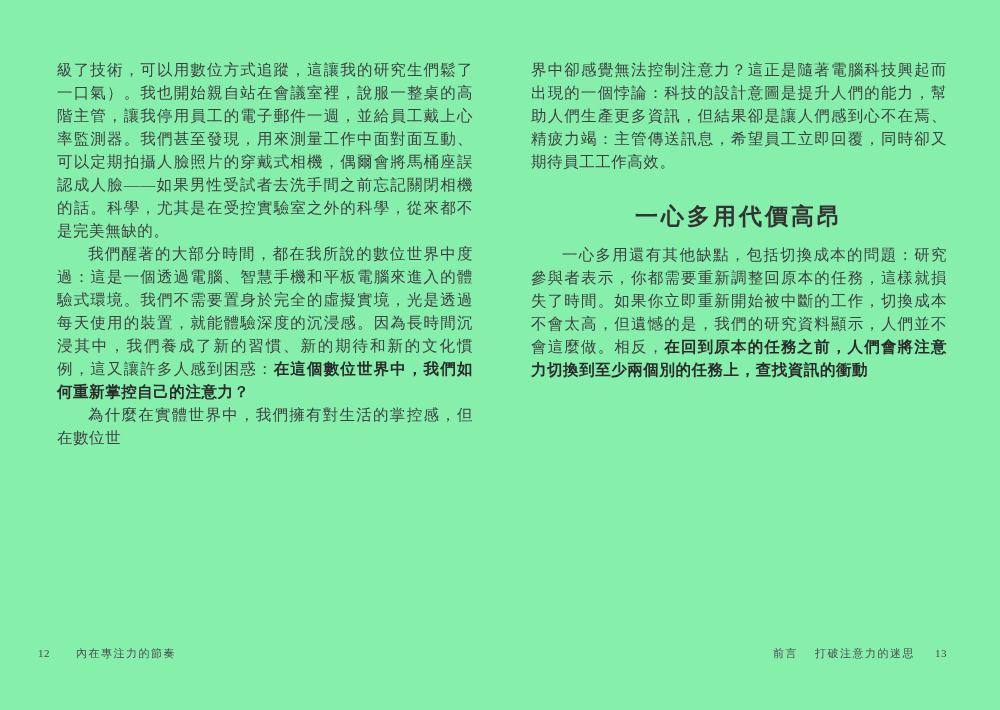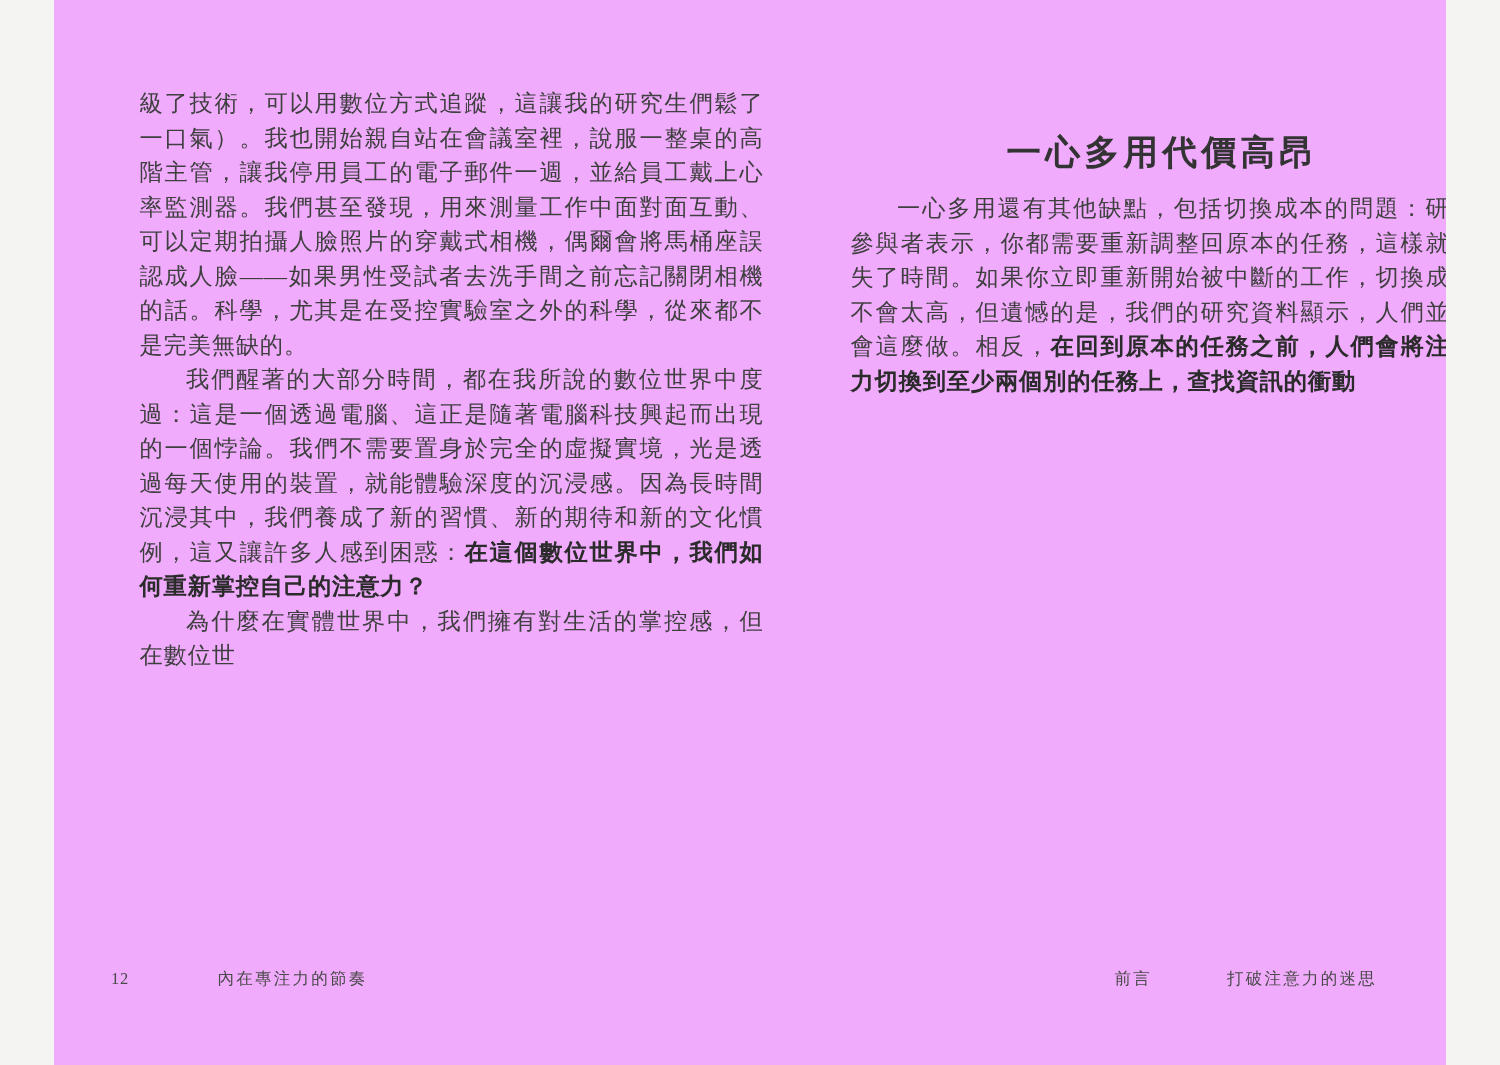--- a/index.html
+++ b/index.html
@@ -2,24 +2,24 @@
 <html><head>
 <meta charset="utf-8">
 <style>
   html, body {
     margin: 0;
     padding: 0;
     background: #f4f4f2;
   }
   .spread {
     position: relative;
-    width: 928px;
+    width: 1000px;
     height: 710px;
     margin: 0 auto;
-    background: #f0abfc;
+    background: #86efac;
     overflow: hidden;
     font-family: "Liberation Serif", "DejaVu Serif", serif;
     color: #3f3f3f;
   }
   .page {
     position: absolute;
     top: 0;
     height: 710px;
     width: 500px;
   }
@@ -60,49 +60,49 @@
 
   .footer {
     position: absolute;
     top: 646px;
     font-size: 11px;
     line-height: 14px;
     letter-spacing: 1.5px;
     color: #4a4a4a;
     display: flex;
     align-items: baseline;
-    gap: 33px;
   }
   .footer-left  { left: 38px; }
   .footer-right { right: 53px; }
   .footer .pgnum { letter-spacing: 0.5px; }
   .footer-left  .pgnum   { margin-right: 26px; }
   .footer-right .pgnum   { margin-left: 20px; font-family: Liberation Serif, serif; }
   .footer-right .section { margin-right: 17px; }
 </style>
 </head>
 <body>
 
 <div class="spread">
 
   <div class="page page-left">
     <div class="text-column">
         <p class="para"><span>級了技術，可以用數位方式追蹤，這讓我的研究生們鬆了一口氣）。我也開始親自站在會議室裡，說服一整桌的高階主管，讓我停用員工的電子郵件一週，並給員工戴上心率監測器。我們甚至發現，用來測量工作中面對面互動、可以定期拍攝人臉照片的穿戴式相機，偶爾會將馬桶座誤認成人臉——如果男性受試者去洗手間之前忘記關閉相機的話。科學，尤其是在受控實驗室之外的科學，從來都不是完美無缺的。</span></p>
-        <p class="para indent"><span>我們醒著的大部分時間，都在我所說的數位世界中度過：這是一個透過電腦、這正是隨著電腦科技興起而出現的一個悖論。我們不需要置身於完全的虛擬實境，光是透過每天使用的裝置，就能體驗深度的沉浸感。因為長時間沉浸其中，我們養成了新的習慣、新的期待和新的文化慣例，這又讓許多人感到困惑：</span><span class="bold">在這個數位世界中，我們如何重新掌控自己的注意力？</span></p>
+        <p class="para indent"><span>我們醒著的大部分時間，都在我所說的數位世界中度過：這是一個透過電腦、智慧手機和平板電腦來進入的體驗式環境。我們不需要置身於完全的虛擬實境，光是透過每天使用的裝置，就能體驗深度的沉浸感。因為長時間沉浸其中，我們養成了新的習慣、新的期待和新的文化慣例，這又讓許多人感到困惑：</span><span class="bold">在這個數位世界中，我們如何重新掌控自己的注意力？</span></p>
         <p class="para indent"><span>為什麼在實體世界中，我們擁有對生活的掌控感，但在數位世</span></p>
       </div>
     <div class="footer footer-left">
       <span class="pgnum">12</span>
       <span class="running">內在專注力的節奏</span>
     </div>
   </div>
 
   <div class="page page-right">
     <div class="text-column">
       <div>
+          <p class="para"><span>界中卻感覺無法控制注意力？這正是隨著電腦科技興起而出現的一個悖論：科技的設計意圖是提升人們的能力，幫助人們生產更多資訊，但結果卻是讓人們感到心不在焉、精疲力竭：主管傳送訊息，希望員工立即回覆，同時卻又期待員工工作高效。</span></p>
         </div>
       <h2 class="section-heading">一心多用代價高昂</h2>
       <div>
           <p class="para indent"><span>一心多用還有其他缺點，包括切換成本的問題：研究參與者表示，你都需要重新調整回原本的任務，這樣就損失了時間。如果你立即重新開始被中斷的工作，切換成本不會太高，但遺憾的是，我們的研究資料顯示，人們並不會這麼做。相反，</span><span class="bold">在回到原本的任務之前，人們會將注意力切換到至少兩個別的任務上，查找資訊的衝動</span></p>
         </div>
     </div>
     <div class="footer footer-right">
       <span class="section">前言</span>
       <span class="running">打破注意力的迷思</span>
       <span class="pgnum">13</span>

